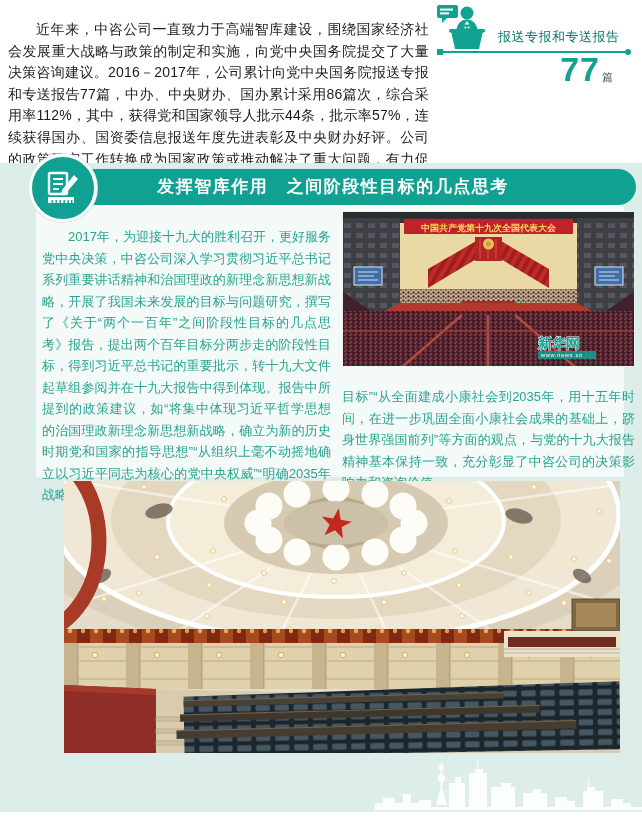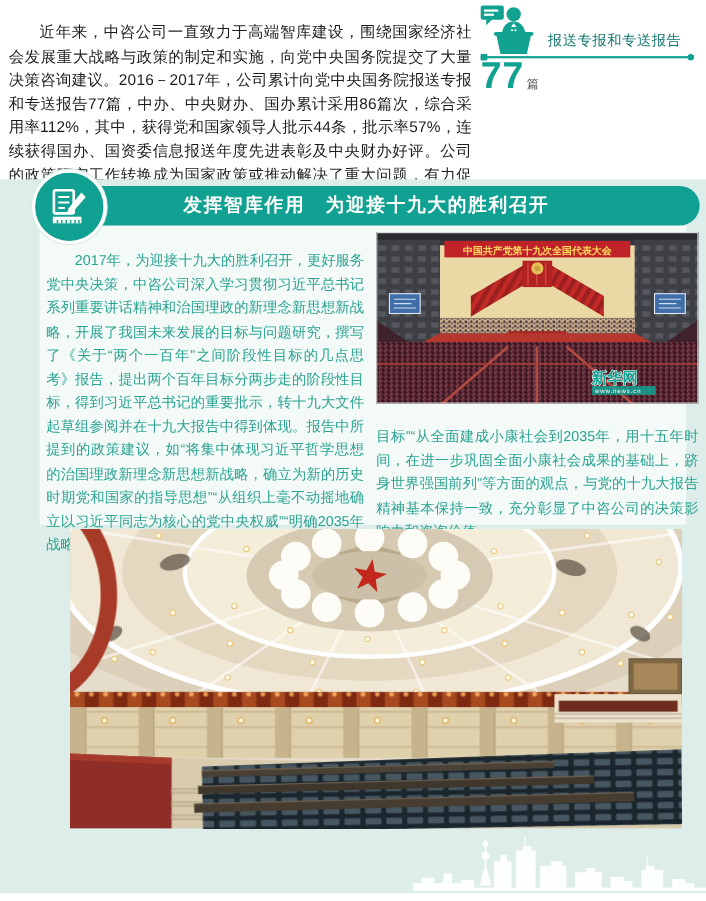--- a/index.html
+++ b/index.html
@@ -13,21 +13,21 @@
     position:absolute;left:8px;top:5px;width:421px;
     font-size:14px;line-height:21.6px;color:#1c1c1c;
     text-align:justify;text-indent:2em;letter-spacing:.2px;
   }
   
   .stat-icon{position:absolute;left:436px;top:2px;width:54px;height:48px;}
   .stat-label{position:absolute;left:498px;top:28px;font-size:13px;color:#0f766e;letter-spacing:.5px;}
   .stat-line{position:absolute;left:437px;top:51px;width:190px;height:2px;background:#12a291;}
   .stat-line .cap-sq{position:absolute;left:0;top:-2px;width:6px;height:6px;background:#12a291;}
   .stat-line .cap-dot{position:absolute;right:-4px;top:-2px;width:6px;height:6px;border-radius:50%;background:#12a291;}
-  .stat-value-row{position:absolute;left:437px;top:50px;width:176px;}
+  .stat-value-row{position:absolute;left:437px;top:50px;width:176px;text-align:right;}
   .stat-value{font-size:34px;font-weight:bold;color:#12a291;letter-spacing:1px;}
   .stat-unit{font-size:11px;color:#555;margin-left:2px;}
   
   .banner{
     position:absolute;left:30px;top:169px;width:606px;height:36px;background:#10a192;border-radius:18px;
     color:#fff;font-size:17px;font-weight:bold;text-align:center;line-height:36px;letter-spacing:1.5px;
   }
   .banner-circle{
     position:absolute;left:29px;top:154px;width:62px;height:62px;border-radius:50%;
     background:#10a192;border:3px solid #ffffff;z-index:3;box-shadow:0 0 0 1px #d4ebe6;
@@ -78,21 +78,21 @@
       </div>
     <div class="stat-value-row">
       <span class="stat-value">77</span><span class="stat-unit">篇</span>
     </div>
   </div>
 
   <div class="section-bg"></div>
   <div class="text-panel"></div>
 
   <div class="banner">
-    <span>发挥智库作用　为迎接十九大的胜利召开</span>
+    <span>发挥智库作用　之间阶段性目标的几点思考</span>
   </div>
   <div class="banner-circle">
     <svg width="36" height="36" viewBox="0 0 36 36">
       <rect x="4" y="3" width="18" height="21" rx="1.5" fill="none" stroke="#fff" stroke-width="2.4"></rect>
       <path d="M8,9 h10 M8,14 h10 M8,19 h6" stroke="#fff" stroke-width="1.8" fill="none"></path>
       <polygon points="29,5 33,9 21,23 15.8,24.6 17.4,19.4" fill="#fff"></polygon>
       <rect x="3" y="27" width="26" height="6" fill="#fff"></rect>
       <g fill="#10a192">
         <rect x="6.5" y="30" width="1.4" height="3"></rect>
           <rect x="10.5" y="30" width="1.4" height="3"></rect>

